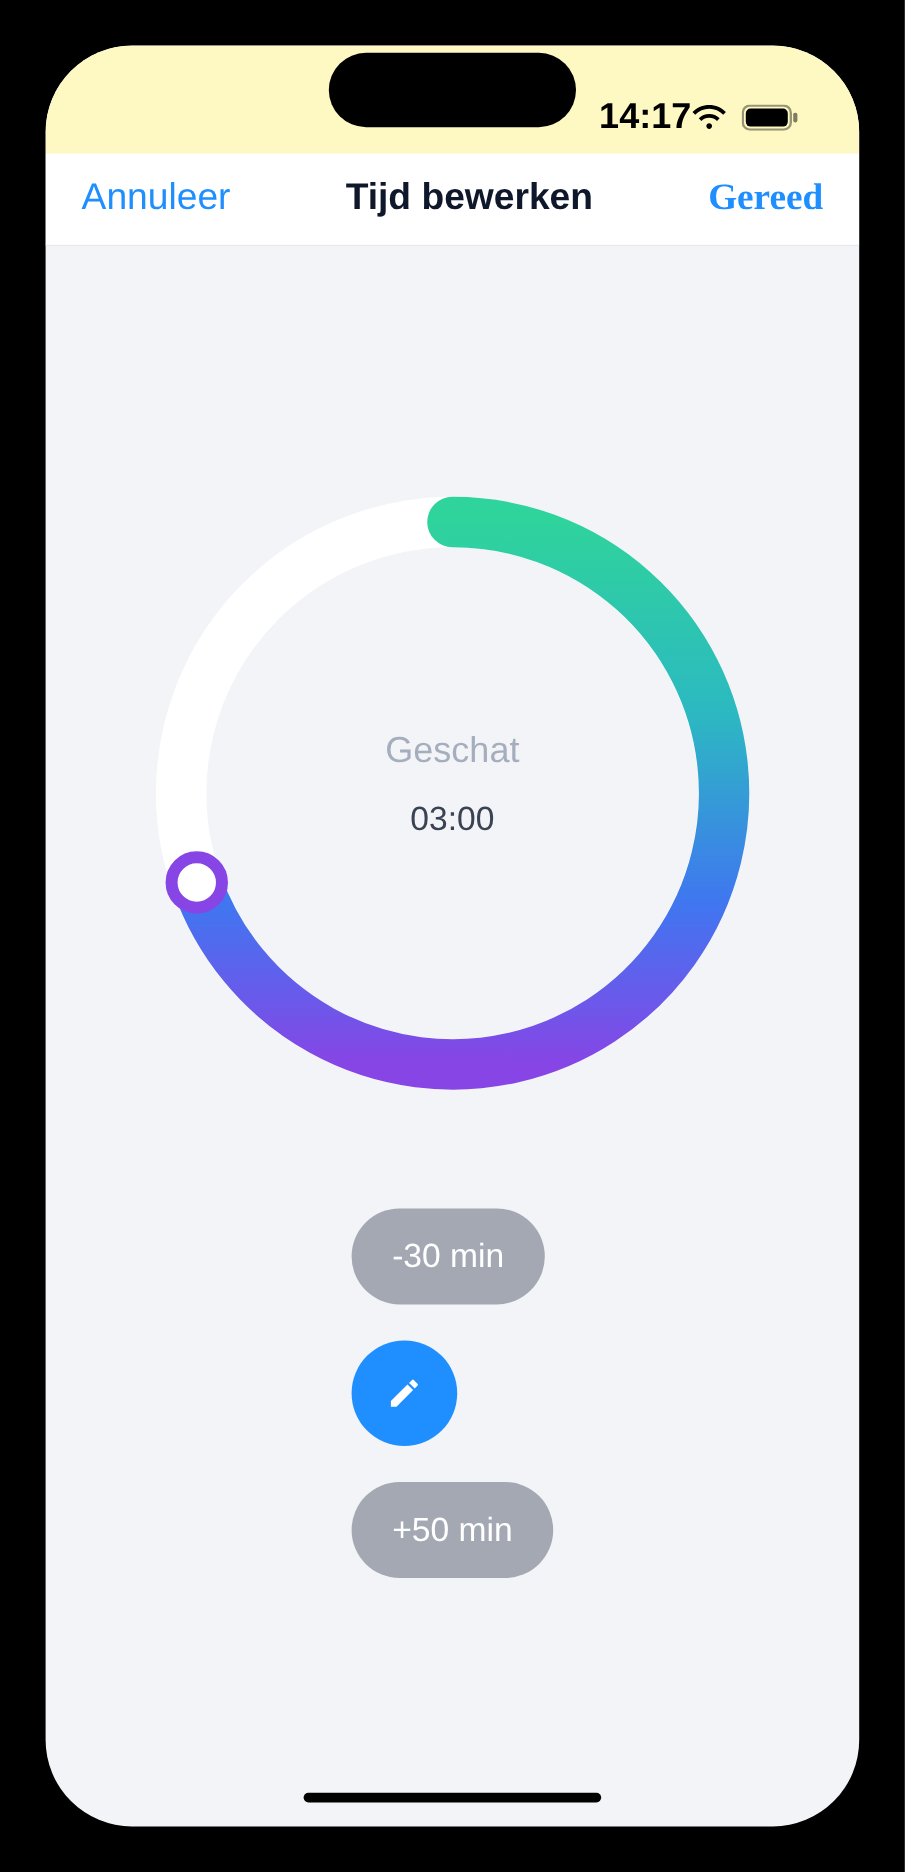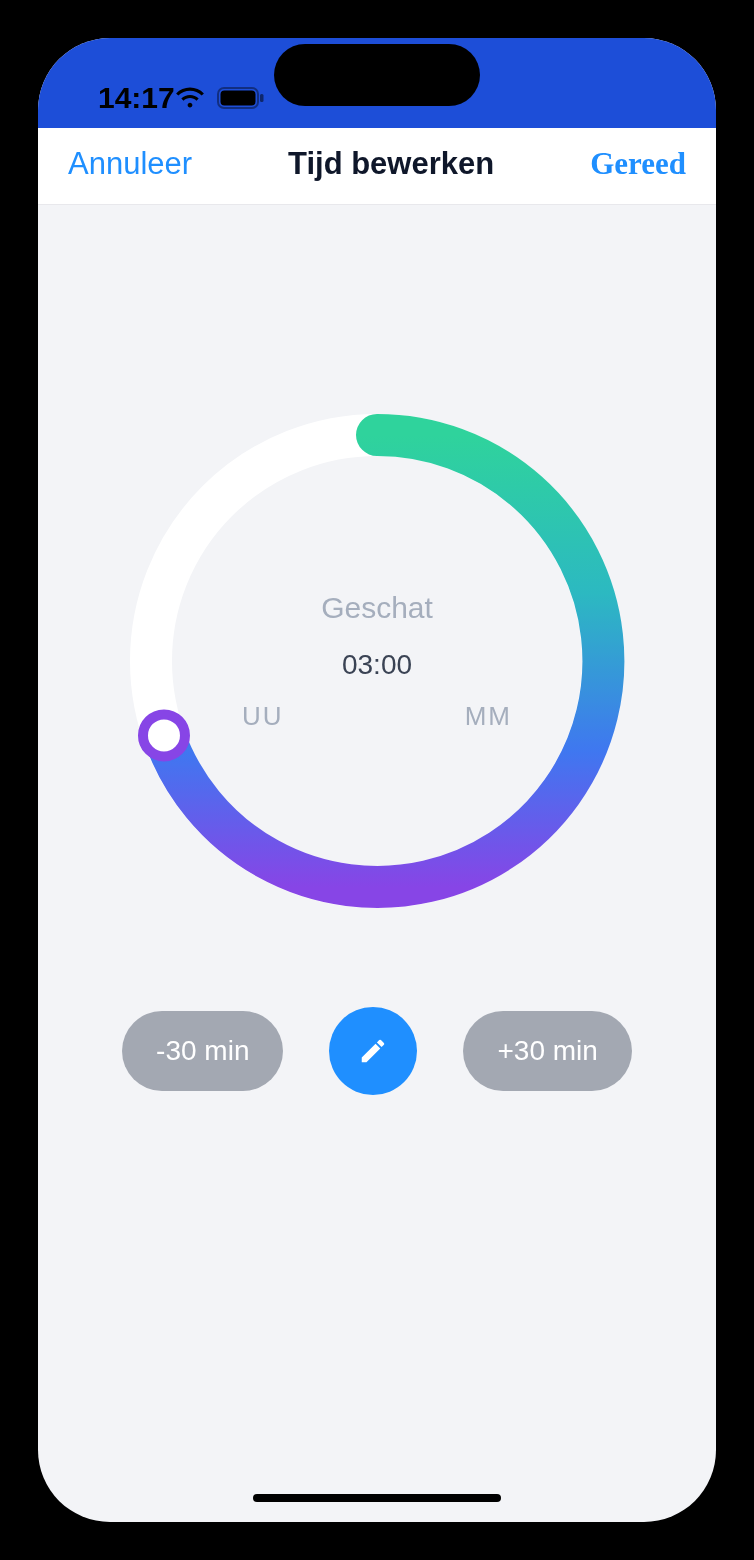--- a/index.html
+++ b/index.html
@@ -26,25 +26,25 @@
       left: 50%;
       transform: translateX(-50%);
       width: 206px;
       height: 62px;
       background: #000;
       border-radius: 40px;
       z-index: 100;
     }
     .status-bar {
       display: flex;
-      justify-content: flex-start;
+      justify-content: flex-end;
       align-items: center;
       padding: 30px 50px 0 60px;
       height: 90px;
-      background: #1d4ed8;
+      background: #fef9c3;
     }
     .status-time { font-size: 30px; font-weight: 600; color: #000; }
     .status-icons { display: flex; gap: 12px; align-items: center; }
     .nav-bar {
       display: flex;
       justify-content: space-between;
       align-items: center;
       padding: 18px 30px 22px 30px;
       background: #fff;
       border-bottom: 1px solid #e8e8ec;
@@ -74,23 +74,24 @@
       align-items: center;
       justify-content: center;
     }
     .est-label { font-size: 30px; color: #a5aebd; font-weight: 500; margin-bottom: 24px; }
     .est-value { font-size: 28px; color: #3a4354; font-weight: 500; margin-bottom: 14px; }
     .time-value { font-size: 94px; color: #3a4354; font-weight: 700; letter-spacing: 2px; line-height: 1; }
     .uu-mm { display: flex; width: 330px; justify-content: space-between; padding: 6px 30px 0 30px; }
     .uu-mm span { font-size: 26px; color: #a5aebd; font-weight: 500; letter-spacing: 2px; }
     .buttons-row {
       display: flex;
-      gap: 46px;
-      align-items: center;
+      gap: 30px;
+      align-items: flex-start;
       margin-top: 90px;
+      flex-direction: column;
     }
     .pill-btn {
       background: #a3a8b2;
       color: #fff;
       font-size: 28px;
       font-weight: 500;
       border-radius: 44px;
       padding: 24px 34px;
       min-width: 152px;
       text-align: center;
@@ -159,34 +160,30 @@
 
           <path d="M 256 30
                    A 226 226 0 1 1 42.98 330.38" stroke="url(#arcGrad)" stroke-width="42" fill="none" stroke-linecap="round"></path>
 
           <circle cx="42.98" cy="330.38" r="21" fill="#ffffff" stroke="#8745e6" stroke-width="10"></circle>
         </svg>
 
         <div class="dial-center">
           <div class="est-label">Geschat</div>
           <div class="est-value">03:00</div>
-          <div class="uu-mm">
-            <span>UU</span>
-            <span>MM</span>
-          </div>
         </div>
       </div>
 
       <div class="buttons-row">
         <div class="pill-btn">-30 min</div>
         <div class="circle-btn">
           <svg width="30" height="30" viewBox="0 0 24 24">
             <path d="M3 17.25V21h3.75L17.81 9.94l-3.75-3.75L3 17.25zM20.71 7.04a1 1 0 0 0 0-1.41l-2.34-2.34a1 1 0 0 0-1.41 0l-1.83 1.83 3.75 3.75 1.83-1.83z" fill="#fff"></path>
           </svg>
         </div>
-        <div class="pill-btn">+30 min</div>
+        <div class="pill-btn">+50 min</div>
       </div>
 
     </div>
 
     <div class="home-indicator"></div>
   </div>
 </div>
 
 </body></html>

